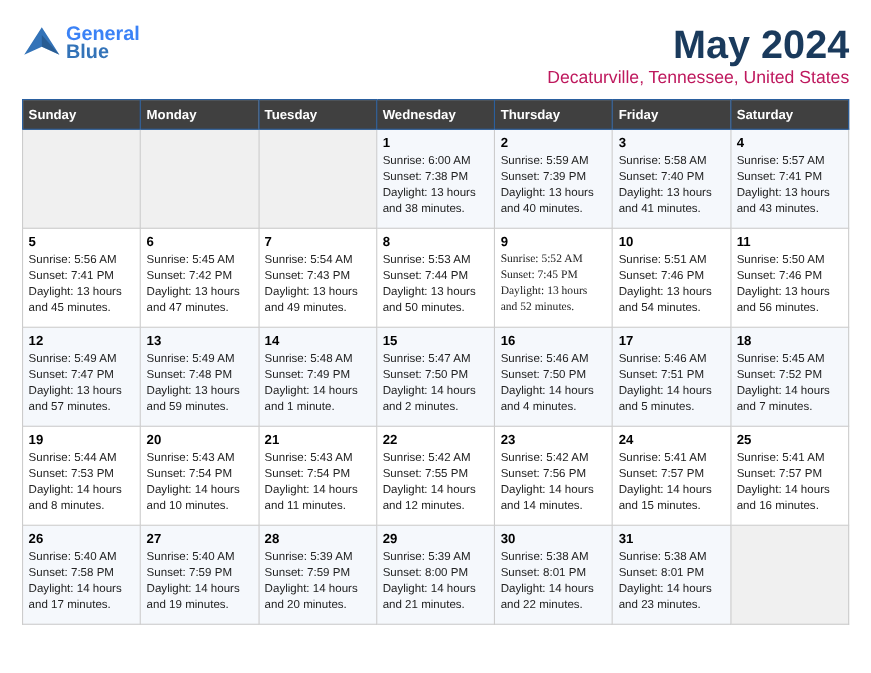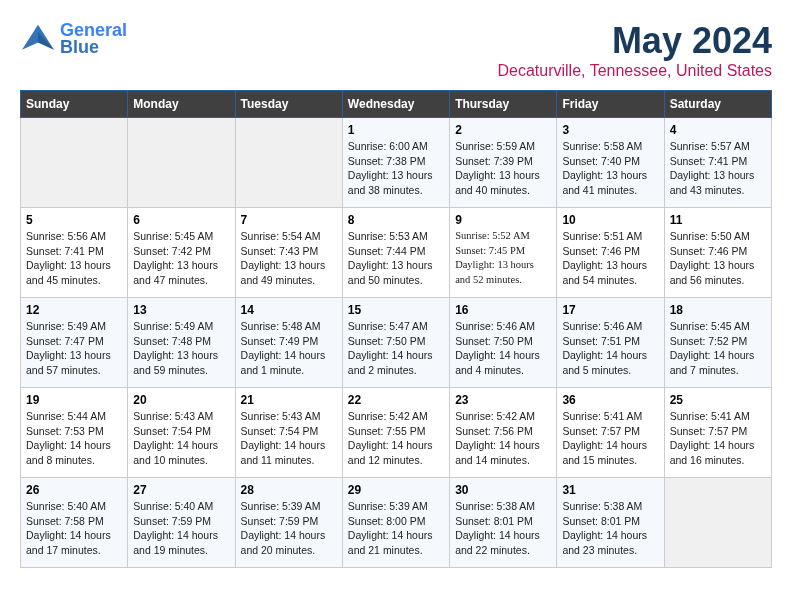--- a/index.html
+++ b/index.html
@@ -279,21 +279,21 @@
 and 12 minutes.</div>
         </td>
         <td>
           <div class="day-number">23</div>
           <div class="day-info" style="white-space: pre-line;">Sunrise: 5:42 AM
 Sunset: 7:56 PM
 Daylight: 14 hours
 and 14 minutes.</div>
         </td>
         <td>
-          <div class="day-number">36</div>
+          <div class="day-number">24</div>
           <div class="day-info" style="white-space: pre-line;">Sunrise: 5:41 AM
 Sunset: 7:57 PM
 Daylight: 14 hours
 and 15 minutes.</div>
         </td>
         <td>
           <div class="day-number">25</div>
           <div class="day-info" style="white-space: pre-line;">Sunrise: 5:41 AM
 Sunset: 7:57 PM
 Daylight: 14 hours

